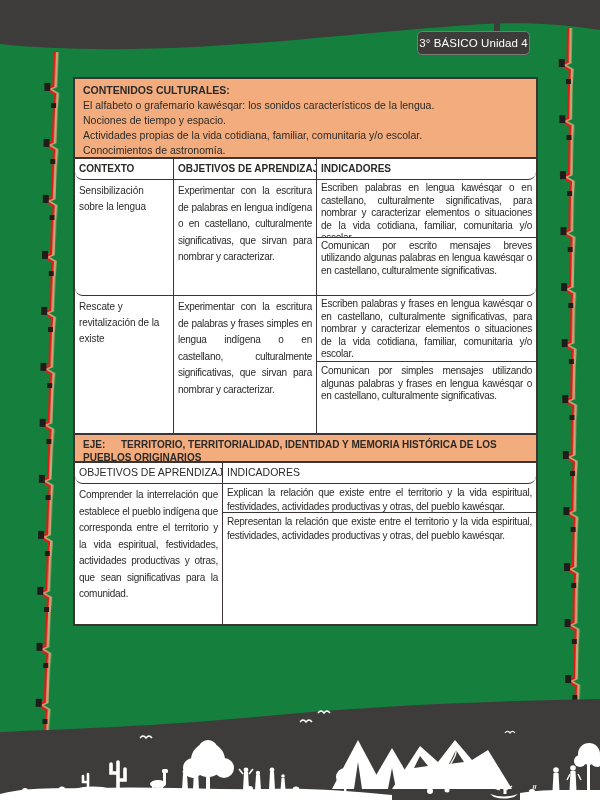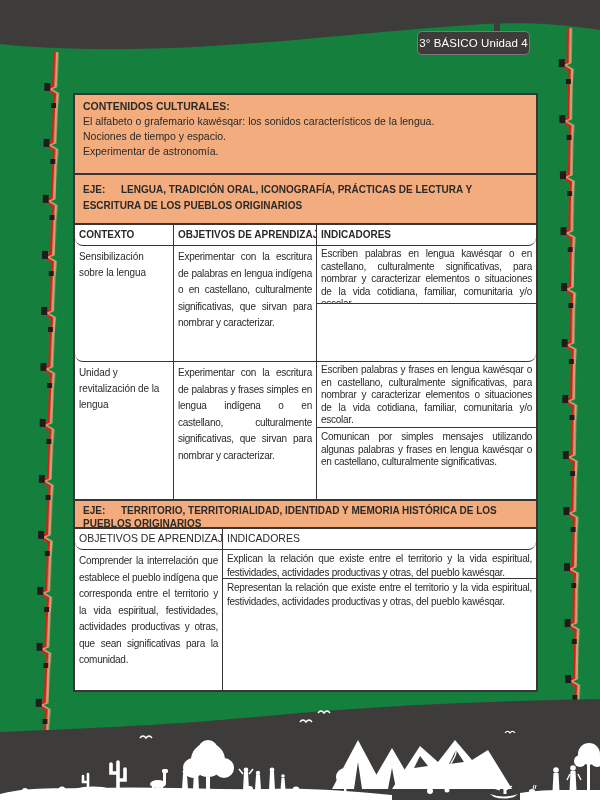--- a/index.html
+++ b/index.html
@@ -16,21 +16,21 @@
     position:absolute;left:417px;top:31px;width:111px;height:22px;
     background:#3D3C3B;border:1px solid #7b7977;border-radius:5px;
     color:#fff;font-size:11.5px;display:flex;align-items:center;justify-content:center;
     letter-spacing:.1px;
   }
   
   .zz{position:absolute;}
   .zz-left{left:38px;top:52px;transform:rotate(.8deg);}
   .zz-right{left:560px;top:28px;transform:rotate(-.6deg);}
   
-  .doc{position:absolute;left:73px;top:93px;width:465px;}
+  .doc{position:absolute;left:73px;top:77px;width:465px;}
   .box,.tbl{box-sizing:border-box;border:2px solid #3A3534;width:465px;overflow:hidden;}
   .salmon{background:#F2AC7E;}
   .contenidos{height:82px;padding:4px 8px 0 8px;font-size:10.5px;line-height:15px;}
   .contenidos .title{font-weight:bold;}
   .eje{margin-top:-2px;padding:7px 8px 0 8px;font-weight:bold;font-size:10px;line-height:16px;}
   .eje1{height:52px;}
   .eje2{height:30px;padding-top:3px;line-height:13px;}
   .eje-label{display:inline-block;width:38px;}
   .tbl{margin-top:-2px;background:#fff;}
   .tr{display:grid;border-radius:8px;}
@@ -97,44 +97,43 @@
     </defs>
     <rect width="24" height="690" fill="url(#zzR)"></rect>
   </svg>
 
   <div class="doc">
 
     <section class="box salmon contenidos">
       <div class="title">CONTENIDOS CULTURALES:</div>
       <div>El alfabeto o grafemario kawésqar: los sonidos característicos de la lengua.</div>
       <div>Nociones de tiempo y espacio.</div>
-      <div>Experimentar de astronomía.</div>
-    </section>
-
-    <section class="box salmon eje eje1">
-      <span class="eje-label">EJE:</span><span>LENGUA, TRADICIÓN ORAL, ICONOGRAFÍA, PRÁCTICAS DE LECTURA Y ESCRITURA DE LOS PUEBLOS ORIGINARIOS</span>
-    </section>
+      <div>Actividades propias de la vida cotidiana, familiar, comunitaria y/o escolar.</div>
+      <div>Conocimientos de astronomía.</div>
+    </section>
+
 
     <section class="tbl t1">
       <div class="tr thead">
         <div class="th">CONTEXTO</div>
         <div class="th">OBJETIVOS DE APRENDIZAJE</div>
         <div class="th">INDICADORES</div>
       </div>
 
       <div class="tr row row1">
         <div class="cell contexto">Sensibilización sobre la lengua</div>
         <div class="cell objetivo">Experimentar con la escritura de palabras en lengua indígena o en castellano, culturalmente significativas, que sirvan para nombrar y caracterizar.</div>
         <div class="cell ind-col">
           <div class="sub sub1">Escriben palabras en lengua kawésqar o en castellano, culturalmente significativas, para nombrar y caracterizar elementos o situaciones de la vida cotidiana, familiar, comunitaria y/o escolar.</div>
+          <div class="sub sub2">Comunican por escrito mensajes breves utilizando algunas palabras en lengua kawésqar o en castellano, culturalmente significativas.</div>
         </div>
       </div>
 
       <div class="tr row row2">
-        <div class="cell contexto">Unidad y revitalización de la lengua</div>
+        <div class="cell contexto">Rescate y revitalización de la existe</div>
         <div class="cell objetivo">Experimentar con la escritura de palabras y frases simples en lengua indígena o en castellano, culturalmente significativas, que sirvan para nombrar y caracterizar.</div>
         <div class="cell ind-col">
           <div class="sub sub1">Escriben palabras y frases en lengua kawésqar o en castellano, culturalmente significativas, para nombrar y caracterizar elementos o situaciones de la vida cotidiana, familiar, comunitaria y/o escolar.</div>
           <div class="sub sub2">Comunican por simples mensajes utilizando algunas palabras y frases en lengua kawésqar o en castellano, culturalmente significativas.</div>
         </div>
       </div>
     </section>
 
     <section class="box salmon eje eje2">
       <span class="eje-label">EJE:</span><span>TERRITORIO, TERRITORIALIDAD, IDENTIDAD Y MEMORIA HISTÓRICA DE LOS PUEBLOS ORIGINARIOS</span>

